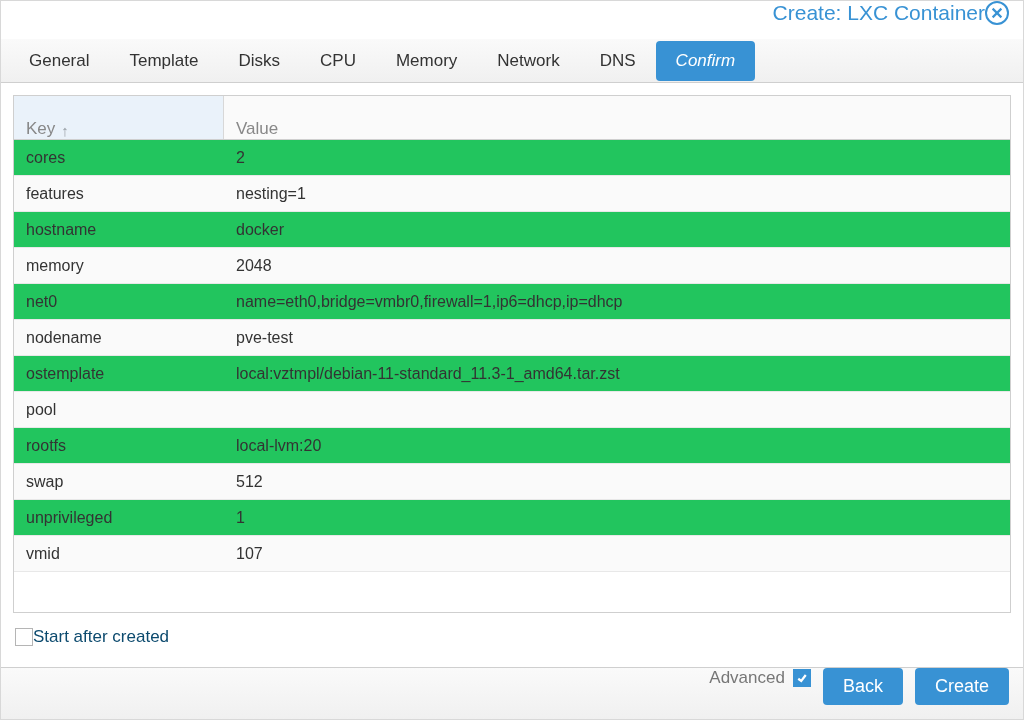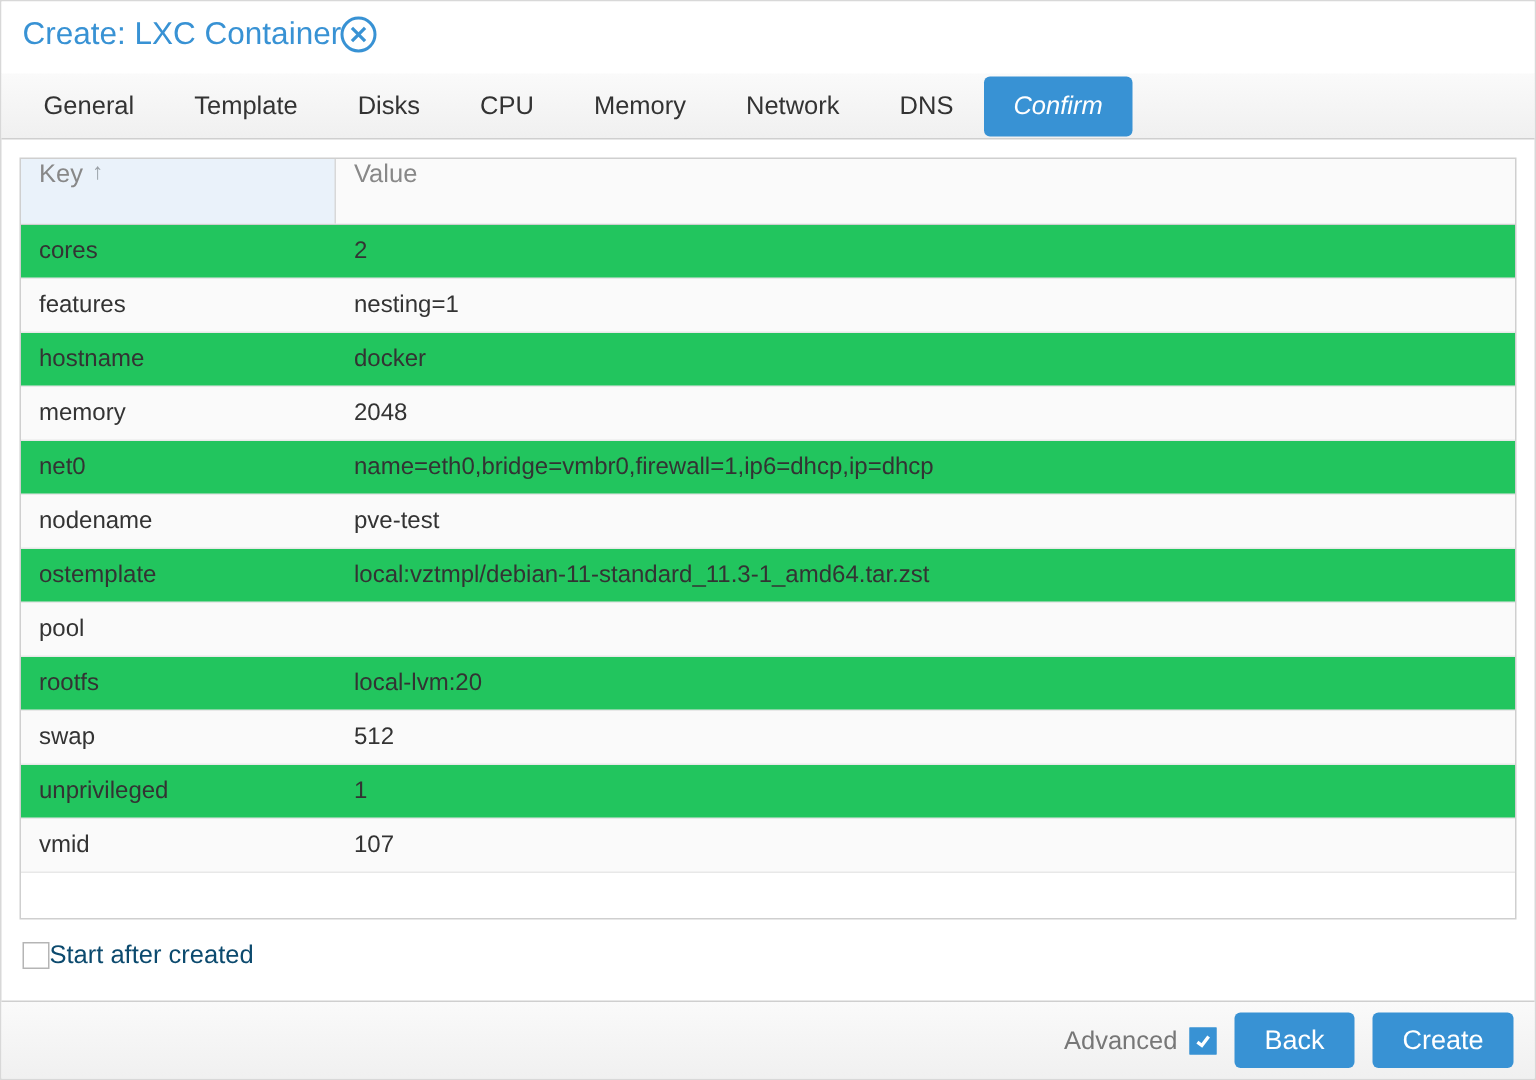--- a/index.html
+++ b/index.html
@@ -8,22 +8,22 @@
     width: 1024px;
     height: 720px;
     display: flex;
     flex-direction: column;
     border: 1px solid #d8d8d8;
     background: #fff;
   }
   .titlebar {
     display: flex;
     align-items: center;
-    justify-content: flex-start;
-    padding: 10px 14px 14px 14px;
+    justify-content: flex-end;
+    padding: 0 14px 14px 14px;
     background: #fff;
   }
   .title {
     font-size: 21px;
     color: #3892d4;
     font-weight: 400;
   }
   .close-btn {
     width: 24px; height: 24px;
     border: 2px solid #3892d4;
@@ -70,21 +70,21 @@
     flex-direction: column;
     overflow: hidden;
   }
   .thead {
     display: flex;
     height: 44px;
     border-bottom: 1px solid #cfcfcf;
   }
   .th {
     display: flex;
-    align-items: flex-start;
+    align-items: flex-end;
     padding: 0 12px;
     font-size: 17px;
     color: #888;
     border-right: 1px solid #d8d8d8;
     background: #fafafa;
   }
   .th.sorted {
     background: #eaf2fa;
   }
   .th:last-child { border-right: none; }
@@ -135,21 +135,21 @@
     cursor: pointer;
   }
   .chk.checked { background: #3892d4; border-color: #3892d4; }
   .chk.checked svg { stroke: #fff; }
   .chk svg { width: 12px; height: 12px; stroke-width: 3; fill: none; }
   .footer {
     border-top: 1px solid #cfcfcf;
     background: linear-gradient(#fafafa,#f0f0f0);
     height: 52px;
     display: flex;
-    align-items: center;
+    align-items: flex-start;
     justify-content: flex-end;
     gap: 12px;
     padding: 0 14px;
   }
   .adv-label {
     font-size: 17px;
     color: #777;
     display: flex;
     align-items: center;
     gap: 8px;

